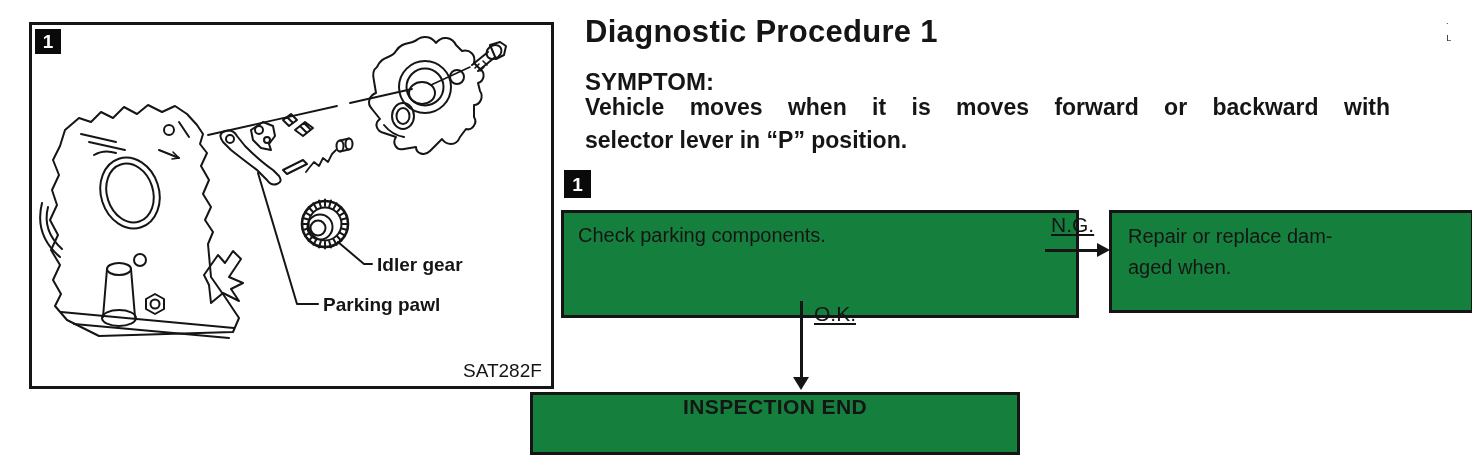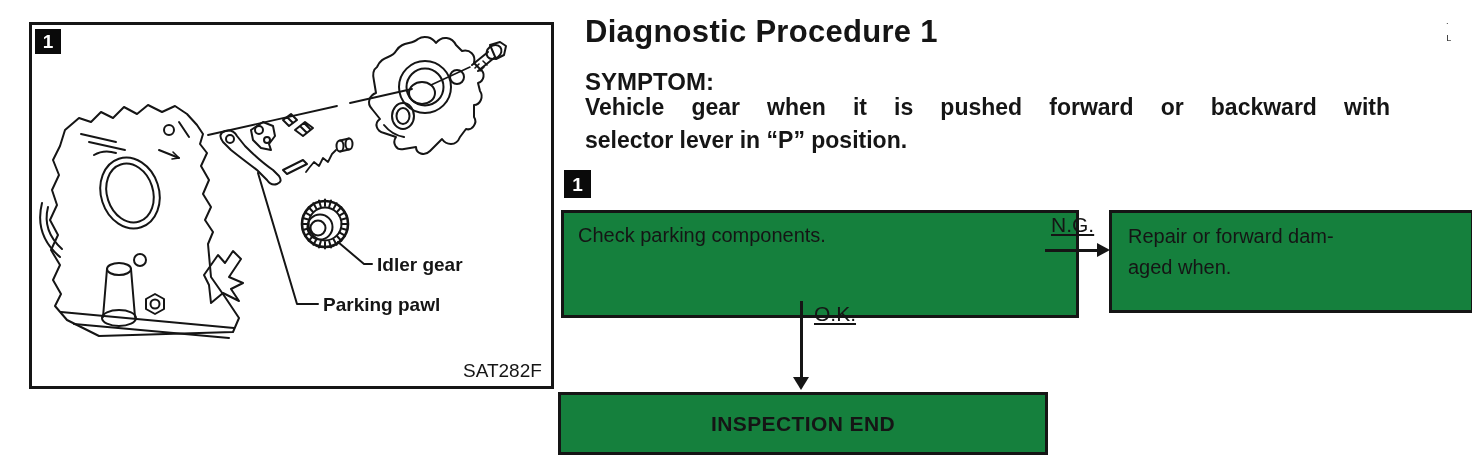--- a/index.html
+++ b/index.html
@@ -48,22 +48,22 @@
   }
 
   
   .fc-box {
     position:absolute; border:3px solid #151515; background:#15803d;
     font-size:20px; font-weight:400;
   }
   .fc-check  { left:561px;  top:210px; width:484px; height:91px; padding:11px 14px 0 14px; }
   .fc-repair { left:1109px; top:210px; width:327px; height:89px; padding:8px 16px 0 16px; line-height:31px; }
   .fc-end    {
-    left:558px; top:392px; width:484px; height:57px;
-    display:flex; align-items:center; justify-content:center;
+    left:530px; top:392px; width:484px; height:57px;
+    display:flex; align-items:flex-start; justify-content:center;
     font-weight:700; font-size:21px; letter-spacing:0.4px;
   }
   .fc-label { position:absolute; font-size:21px; font-weight:400; white-space:nowrap;text-decoration:underline; }
   .lbl-ng { left:1051px; top:213px; }
   .lbl-ok { left:814px;  top:302px; }
 
   .arrow-line { position:absolute; background:#151515; }
   .arr-h-line { left:1045px; top:249px; width:54px; height:3px; }
   .arr-h-head {
     position:absolute; left:1097px; top:243px; width:0; height:0;
@@ -184,35 +184,35 @@
         <text x="291" y="286">Parking pawl</text>
       </g>
       <text x="431" y="352" stroke="none" fill="#151515" font-family="Liberation Sans, sans-serif" font-weight="400" font-size="19px">SAT282F</text>
     </svg>
 
     <div class="badge badge-fig">1</div>
   </div>
 
   <div class="title">Diagnostic Procedure 1</div>
   <div class="symptom-label">SYMPTOM:</div>
-  <div class="symptom-line1">Vehicle gear when it is pushed forward or backward with</div>
+  <div class="symptom-line1">Vehicle moves when it is moves forward or backward with</div>
   <div class="symptom-line2">selector lever in “P” position.</div>
 
   <div class="badge badge-flow">1</div>
 
   <div class="fc-box fc-check">
     <span>Check parking components.</span>
   </div>
 
   <div class="fc-label lbl-ng">N.G.</div>
   <div class="arrow-line arr-h-line"></div>
   <div class="arr-h-head"></div>
 
   <div class="fc-box fc-repair">
-    <div>Repair or forward dam-</div>
+    <div>Repair or replace dam-</div>
     <div>aged when.</div>
   </div>
 
   <div class="fc-label lbl-ok">O.K.</div>
   <div class="arrow-line arr-v-line"></div>
   <div class="arr-v-head"></div>
 
   <div class="fc-box fc-end">
     <span>INSPECTION END</span>
   </div>

